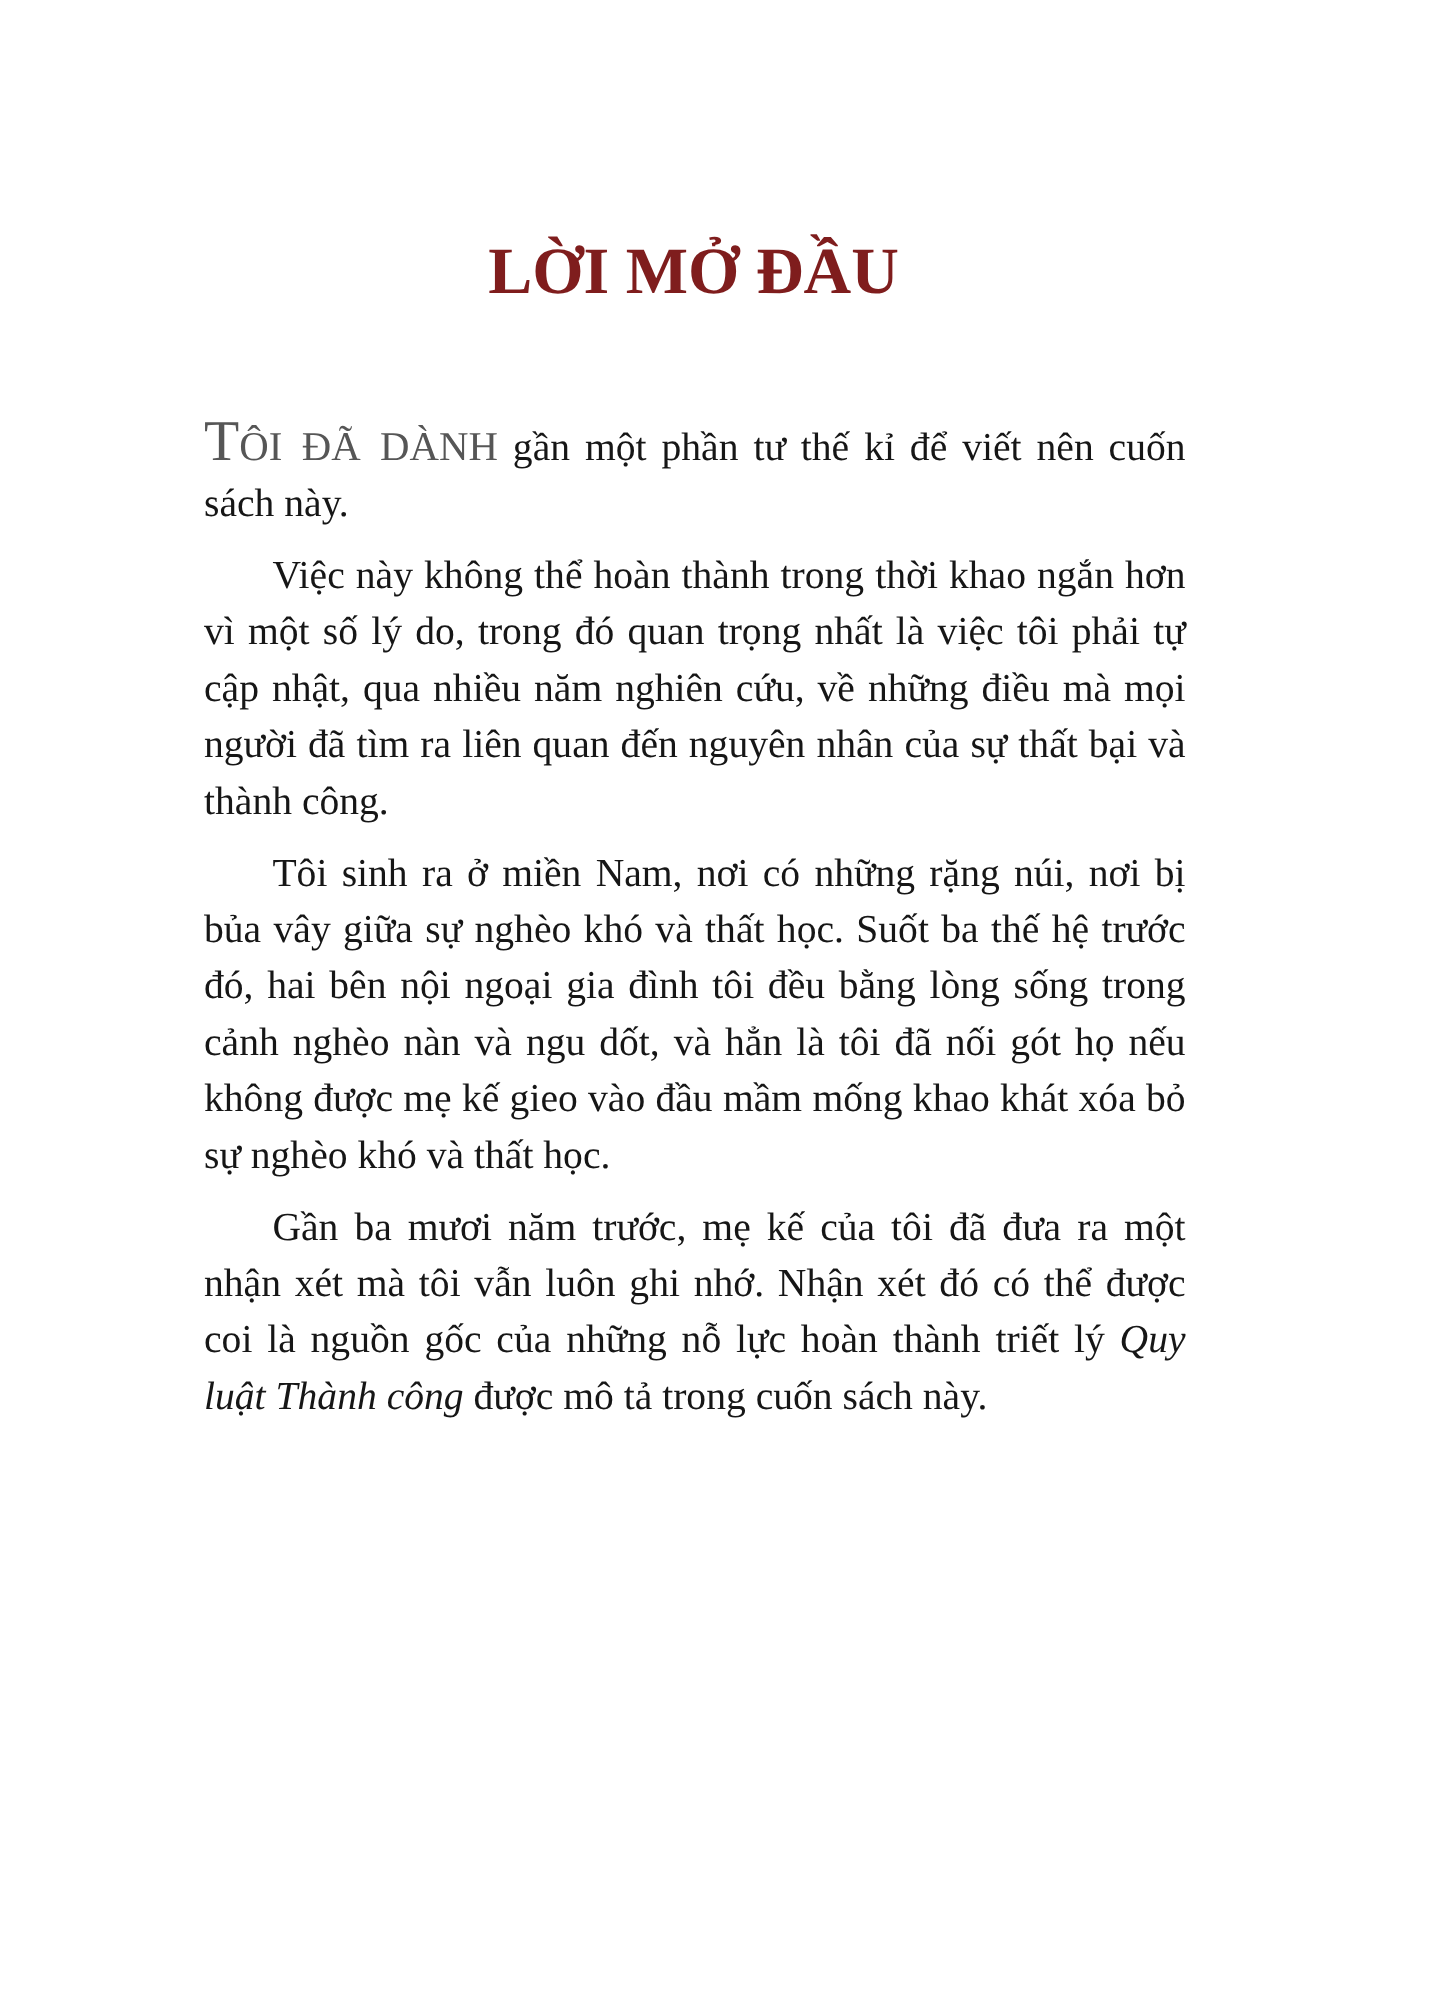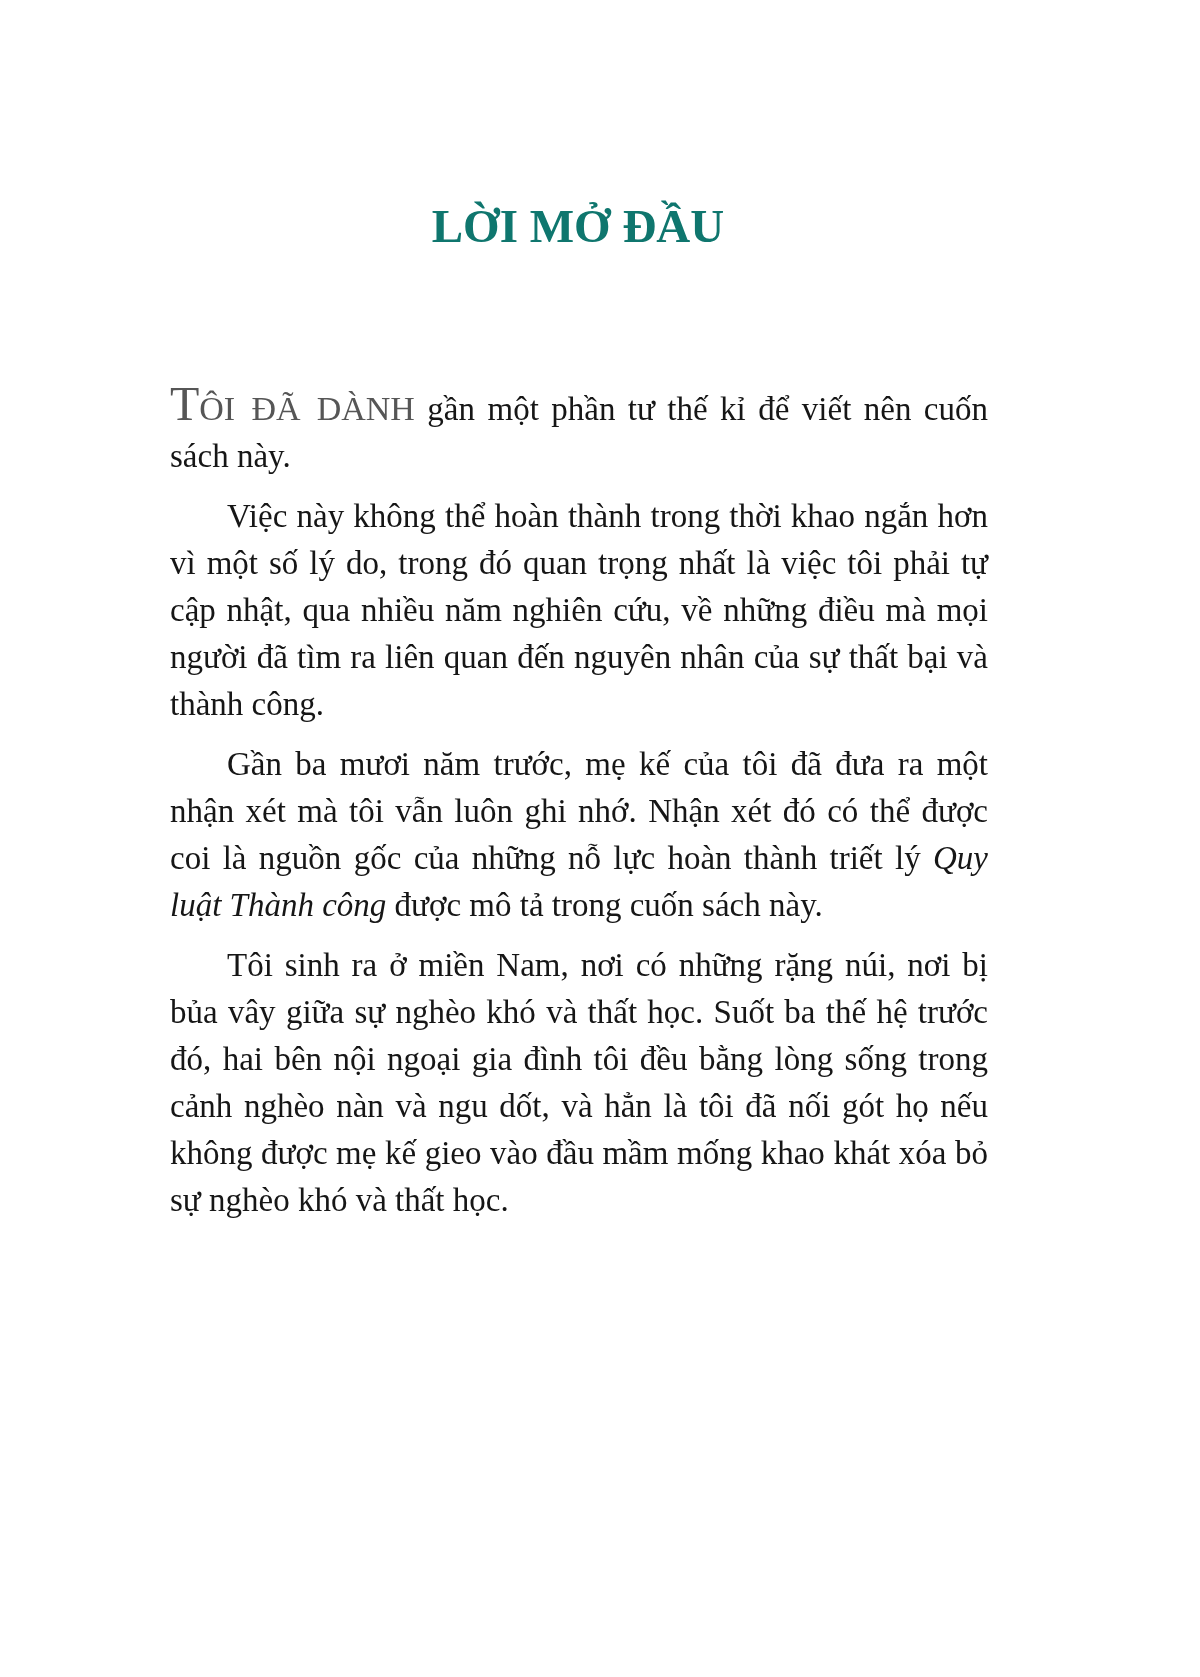--- a/index.html
+++ b/index.html
@@ -10,33 +10,33 @@
     background: #ffffff;
     box-sizing: border-box;
     padding-top: 192px;
     font-family: "Liberation Serif", "DejaVu Serif", serif;
     color: #161616;
     overflow: hidden;
   }
   .title {
     margin: 0;
     text-align: center;
-    font-size: 47px;
+    font-size: 55px;
     line-height: 68px;
     font-weight: 700;
     letter-spacing: 0px;
-    color: #0f766e;
+    color: #7f1d1d;
     
     width: 820px;
     margin-left: 168px;
   }
   .content {
     margin-left: 170px;
     width: 818px;
-    margin-top: 120px;
+    margin-top: 84px;
     font-size: 33px;
     line-height: 47px;
     text-align: justify;
   }
   .para {
     margin: 13px 0 0 0;
     padding: 0;
     text-indent: 57px;
   }
   .para.first {
@@ -60,18 +60,18 @@
 
   <h1 class="title">LỜI MỞ ĐẦU</h1>
 
   <div class="content">
 
     <p class="para first"><span class="opener">Tôi đã dành</span><span> gần một phần tư thế kỉ để viết nên cuốn sách này.</span></p>
 
     <p class="para"><span>Việc này không thể hoàn thành trong thời khao ngắn hơn vì một số lý do, trong đó quan trọng nhất là việc tôi phải tự cập nhật, qua nhiều năm nghiên cứu, về những điều mà mọi người đã tìm ra liên quan đến nguyên nhân của sự thất bại và thành công.</span></p>
 
 
+    <p class="para"><span>Tôi sinh ra ở miền Nam, nơi có những rặng núi, nơi bị bủa vây giữa sự nghèo khó và thất học. Suốt ba thế hệ trước đó, hai bên nội ngoại gia đình tôi đều bằng lòng sống trong cảnh nghèo nàn và ngu dốt, và hẳn là tôi đã nối gót họ nếu không được mẹ kế gieo vào đầu mầm mống khao khát xóa bỏ sự nghèo khó và thất học.</span></p>
+
     <p class="para"><span>Gần ba mươi năm trước, mẹ kế của tôi đã đưa ra một nhận xét mà tôi vẫn luôn ghi nhớ. Nhận xét đó có thể được coi là nguồn gốc của những nỗ lực hoàn thành triết lý </span><em class="book-title">Quy luật Thành công</em><span> được mô tả trong cuốn sách này.</span></p>
-
-    <p class="para"><span>Tôi sinh ra ở miền Nam, nơi có những rặng núi, nơi bị bủa vây giữa sự nghèo khó và thất học. Suốt ba thế hệ trước đó, hai bên nội ngoại gia đình tôi đều bằng lòng sống trong cảnh nghèo nàn và ngu dốt, và hẳn là tôi đã nối gót họ nếu không được mẹ kế gieo vào đầu mầm mống khao khát xóa bỏ sự nghèo khó và thất học.</span></p>
 
   </div>
 </div>
 
 </body></html>

